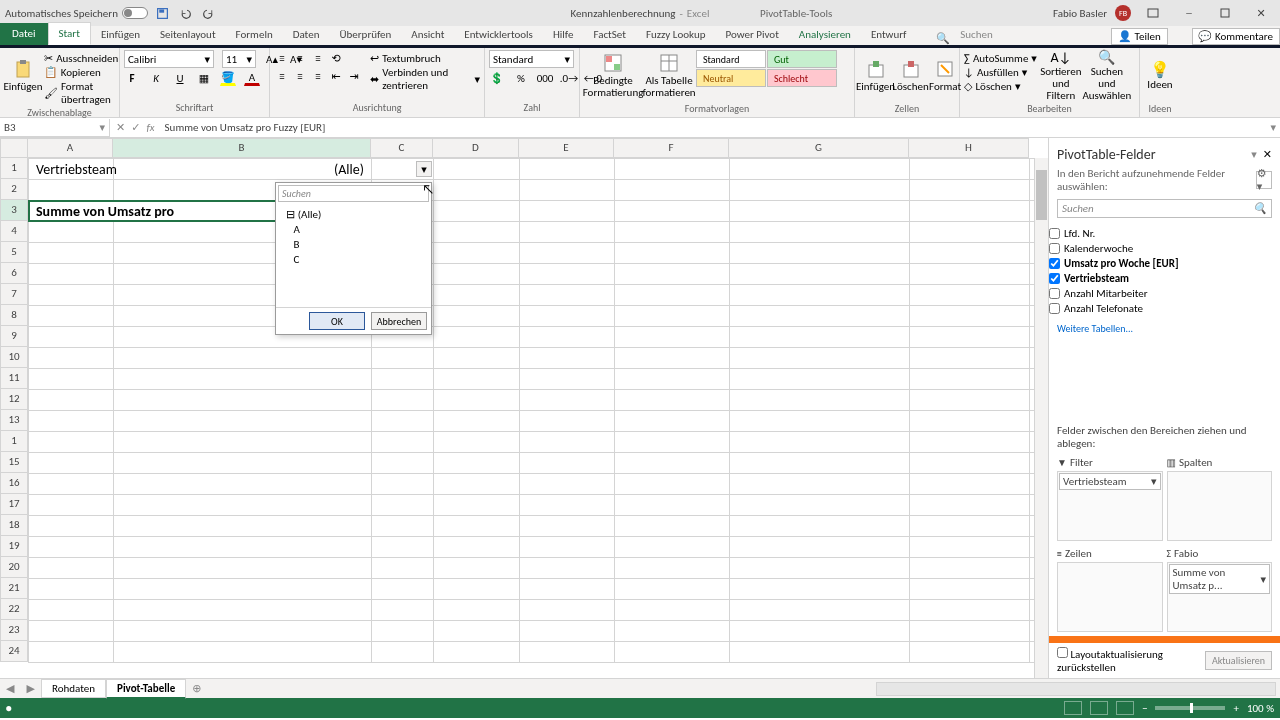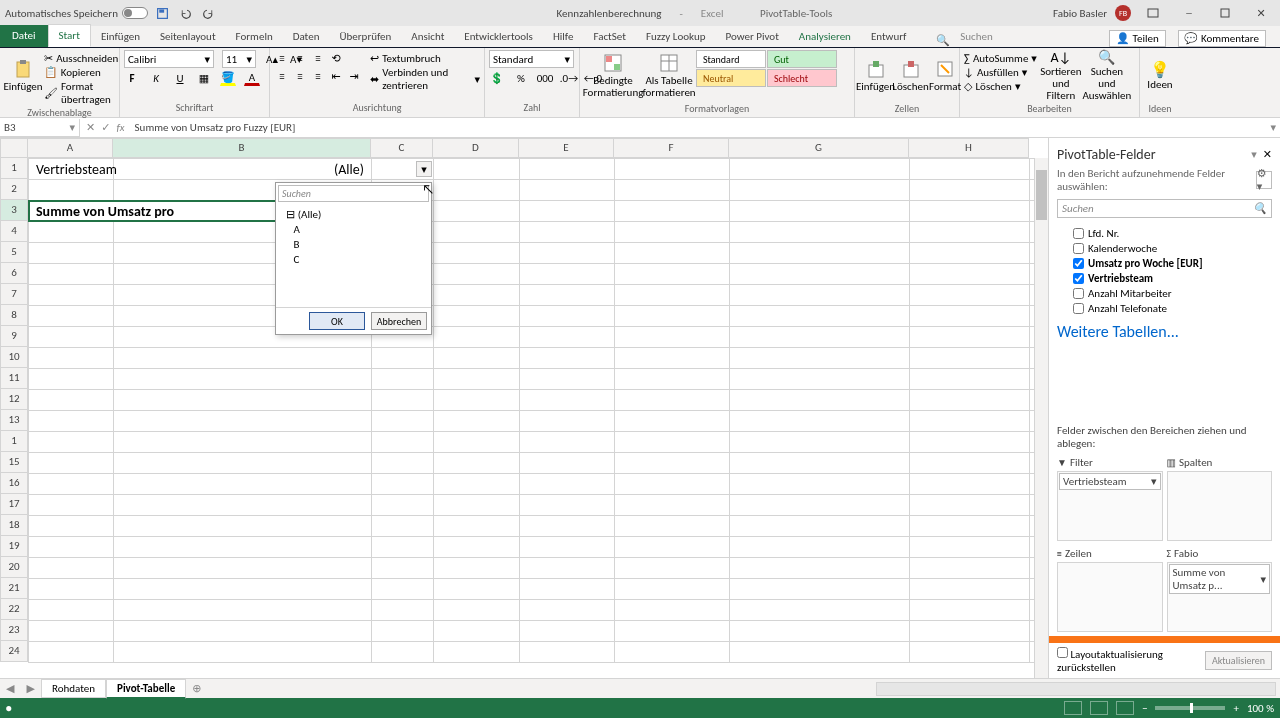--- a/index.html
+++ b/index.html
@@ -3,52 +3,52 @@
 <meta charset="utf-8">
 <style>
 *{box-sizing:border-box;margin:0;padding:0;font-family:"Segoe UI",Calibri,sans-serif;font-size:11px}
 body{background:#fff;width:1280px;height:720px;overflow:hidden;position:relative}
 .titlebar{height:26px;background:#e6e6e6;display:flex;align-items:center;padding:0 5px;color:#444}
 .titlebar .autosave{display:flex;align-items:center;gap:4px}
 .toggle{width:26px;height:12px;border:1px solid #888;border-radius:6px;background:#fff;position:relative}
 .toggle::after{content:"";position:absolute;left:1px;top:1px;width:8px;height:8px;border-radius:50%;background:#888}
 .titlebar .qa{margin-left:8px;display:flex;gap:10px;align-items:center}
 .qa-icon{width:13px;height:13px;display:inline-block}
-.title-center{position:absolute;left:50%;transform:translateX(-50%);display:flex;gap:18px}
+.title-center{position:absolute;left:50%;transform:translateX(-50%);display:flex;gap:4px}
 .title-pt{position:absolute;left:760px;color:#666}
 .title-right{margin-left:auto;display:flex;align-items:center;gap:8px}
 .avatar{width:16px;height:16px;border-radius:50%;background:#b5302c;color:#fff;display:flex;align-items:center;justify-content:center;font-size:8px}
 .winbtn{width:28px;height:20px;display:flex;align-items:center;justify-content:center;color:#444}
-.tabsbar{height:22px;background:#f3f2f1;display:flex;align-items:flex-end;border-bottom:1px solid #0f172a}
+.tabsbar{height:22px;background:#f3f2f1;display:flex;align-items:flex-end;border-bottom:3px solid #0f172a}
 .filetab{background:#217346;color:#fff;padding:4px 12px;height:22px}
 .ribtab{padding:4px 10px;color:#444;cursor:pointer}
 .ribtab.active{background:#fff;border:1px solid #d4d4d4;border-bottom:1px solid #fff;color:#217346}
 .ribtab.context{color:#444}
-.tabs-right{margin-left:auto;display:flex;gap:12px;padding-right:14px;align-items:center}
+.tabs-right{margin-left:auto;display:flex;gap:24px;padding-right:0;align-items:center}
 .shareb{border:1px solid #bdbdbd;padding:1px 6px;background:#fff}
 .ribbon{height:70px;background:#f3f2f1;border-bottom:1px solid #d4d4d4;display:flex;font-size:10px}
 .rgroup{border-right:1px solid #d4d4d4;display:flex;flex-direction:column;padding:2px 4px}
 .rgroup .gbody{flex:1;display:flex;align-items:flex-start;gap:2px}
 .rgroup .glabel{text-align:center;color:#666;font-size:10px;height:14px}
 .bigbtn{display:flex;flex-direction:column;align-items:center;justify-content:center;width:38px;height:52px;text-align:center;line-height:1.1}
 .bigbtn .ic{width:20px;height:20px;margin-bottom:2px}
 .smlist{display:flex;flex-direction:column;gap:1px;padding-top:2px}
 .smlist div{display:flex;align-items:center;gap:3px}
 .fontsel{border:1px solid #bdbdbd;background:#fff;height:18px;padding:0 3px;display:flex;align-items:center;justify-content:space-between}
 .fontrow{display:flex;gap:8px;align-items:center}
 .minibtn{width:16px;height:16px;display:flex;align-items:center;justify-content:center;border:1px solid transparent}
 .alignbox{display:flex;flex-direction:column;gap:2px}
 .alignbox .row{display:flex;gap:2px}
 .stylecell{border:1px solid #bdbdbd;padding:2px 6px;width:70px;height:18px;font-size:10px}
 .sc-std{background:#fff}
 .sc-gut{background:#c6efce;color:#006100}
 .sc-neu{background:#ffeb9c;color:#9c5700}
 .sc-sch{background:#ffc7ce;color:#9c0006}
 .formulabar{height:20px;display:flex;align-items:center;border-bottom:1px solid #d4d4d4;background:#fff}
-.namebox{width:80px;border:1px solid #d4d4d4;border-top:none;border-left:none;padding:2px 4px;color:#444;display:flex;justify-content:space-between;align-items:center}
+.namebox{width:110px;border:1px solid #d4d4d4;border-top:none;border-left:none;padding:2px 4px;color:#444;display:flex;justify-content:space-between;align-items:center}
 .fxicons{display:flex;gap:6px;padding:0 6px;color:#888}
 .fxinput{flex:1;padding:2px 4px;color:#444}
 .main{display:flex;height:540px}
 .grid{flex:1;position:relative;overflow:hidden}
 .chwrap{display:flex;height:20px}
 .corner{width:28px;height:20px;border:1px solid #d4d4d4;background:#f3f2f1}
 .ch{border:1px solid #d4d4d4;border-left:none;background:#f3f2f1;text-align:center;color:#444;height:20px;line-height:18px}
 .gridbody{position:relative}
 .rh{position:absolute;left:0;width:28px;border:1px solid #d4d4d4;border-top:none;background:#f3f2f1;text-align:center;color:#444;height:21px;line-height:19px}
 .cellline{position:absolute;background:#d4d4d4}
@@ -62,24 +62,24 @@
 .fdmulti{border-top:1px solid #d4d4d4;padding:3px 6px;font-size:10px;display:flex;align-items:center;gap:4px}
 .fdbuttons{display:flex;justify-content:flex-end;gap:6px;padding:4px;border-top:1px solid #d4d4d4}
 .fdbuttons button{width:56px;height:18px;font-size:10px;border:1px solid #9b9b9b;background:#f3f2f1}
 .fdbuttons button.ok{border:1px solid #2b579a;background:#e1e9f5}
 .sidepane{width:232px;border-left:1px solid #d4d4d4;background:#fff;display:flex;flex-direction:column}
 .sphdr{display:flex;justify-content:space-between;align-items:center;padding:8px 8px 4px 8px}
 .sphdr h3{font-weight:normal;font-size:14px;color:#333}
 .spdesc{font-size:10px;color:#666;padding:0 8px;display:flex;justify-content:space-between;align-items:center}
 .gearb{width:18px;height:18px;border:1px solid #bdbdbd;display:flex;align-items:center;justify-content:center}
 .spsearch{margin:6px 8px;border:1px solid #bdbdbd;padding:2px 4px;color:#888;font-style:italic;display:flex;justify-content:space-between}
-.fieldlist{padding:2px 24px;font-size:10px}
+.fieldlist{padding:2px 0;font-size:10px}
 .fieldlist label{display:flex;align-items:center;gap:4px;padding:1px 0}
 .fieldlist input{width:11px;height:11px}
-.weitere{font-size:16px;color:#0066cc;padding:4px 8px}
+.weitere{font-size:10px;color:#0066cc;padding:4px 8px}
 .spareas{padding:4px 8px;font-size:10px;color:#444}
 .areagrid{display:grid;grid-template-columns:1fr 1fr;gap:4px;margin-top:4px}
 .areabox{}
 .areahdr{font-size:10px;color:#444;padding:2px 0;display:flex;align-items:center;gap:3px}
 .areadrop{border:1px solid #d4d4d4;min-height:70px;background:#fafafa;font-size:10px}
 .areadrop .item{background:#fff;border:1px solid #bdbdbd;margin:1px;padding:1px 3px;display:flex;justify-content:space-between;align-items:center}
 .spfoot{margin-top:auto;border-top:7px solid #f97316;padding:4px 8px;display:flex;align-items:center;justify-content:space-between;font-size:10px}
 .spfoot button{font-size:10px;padding:2px 6px;border:1px solid #bdbdbd;background:#f3f2f1;color:#888}
 .sheettabs{height:20px;border-top:1px solid #d4d4d4;background:#f3f2f1;display:flex;align-items:center;font-size:10px}
 .sheettabs .nav{padding:0 6px;color:#888}

